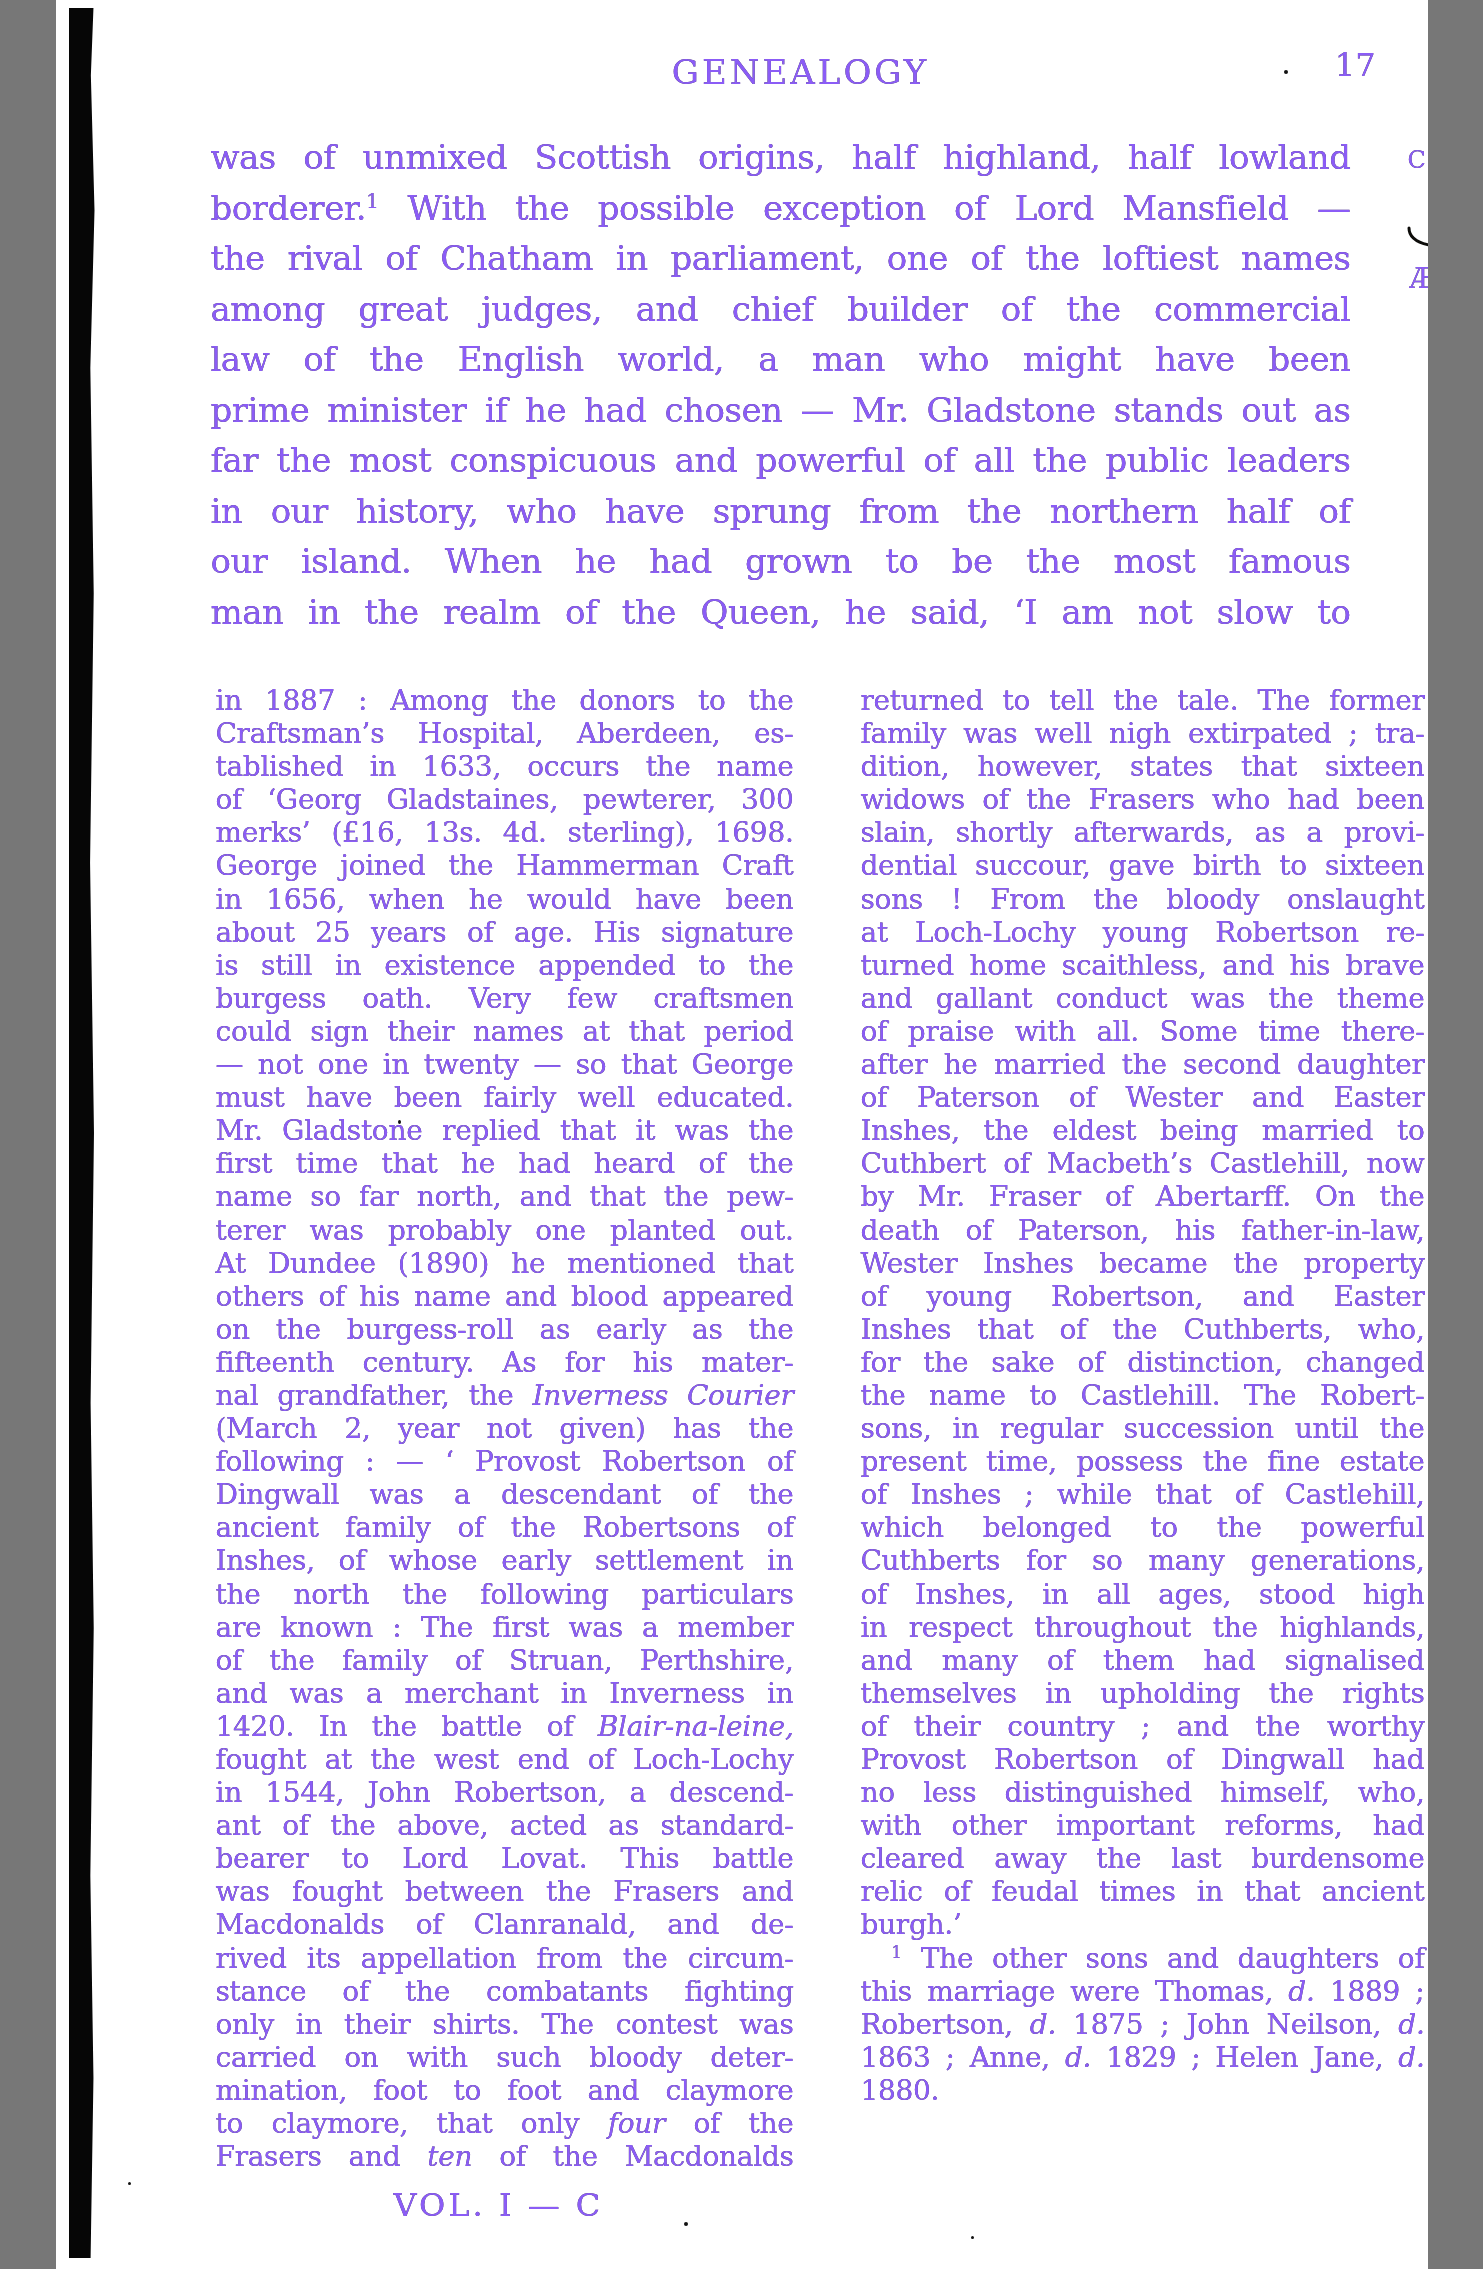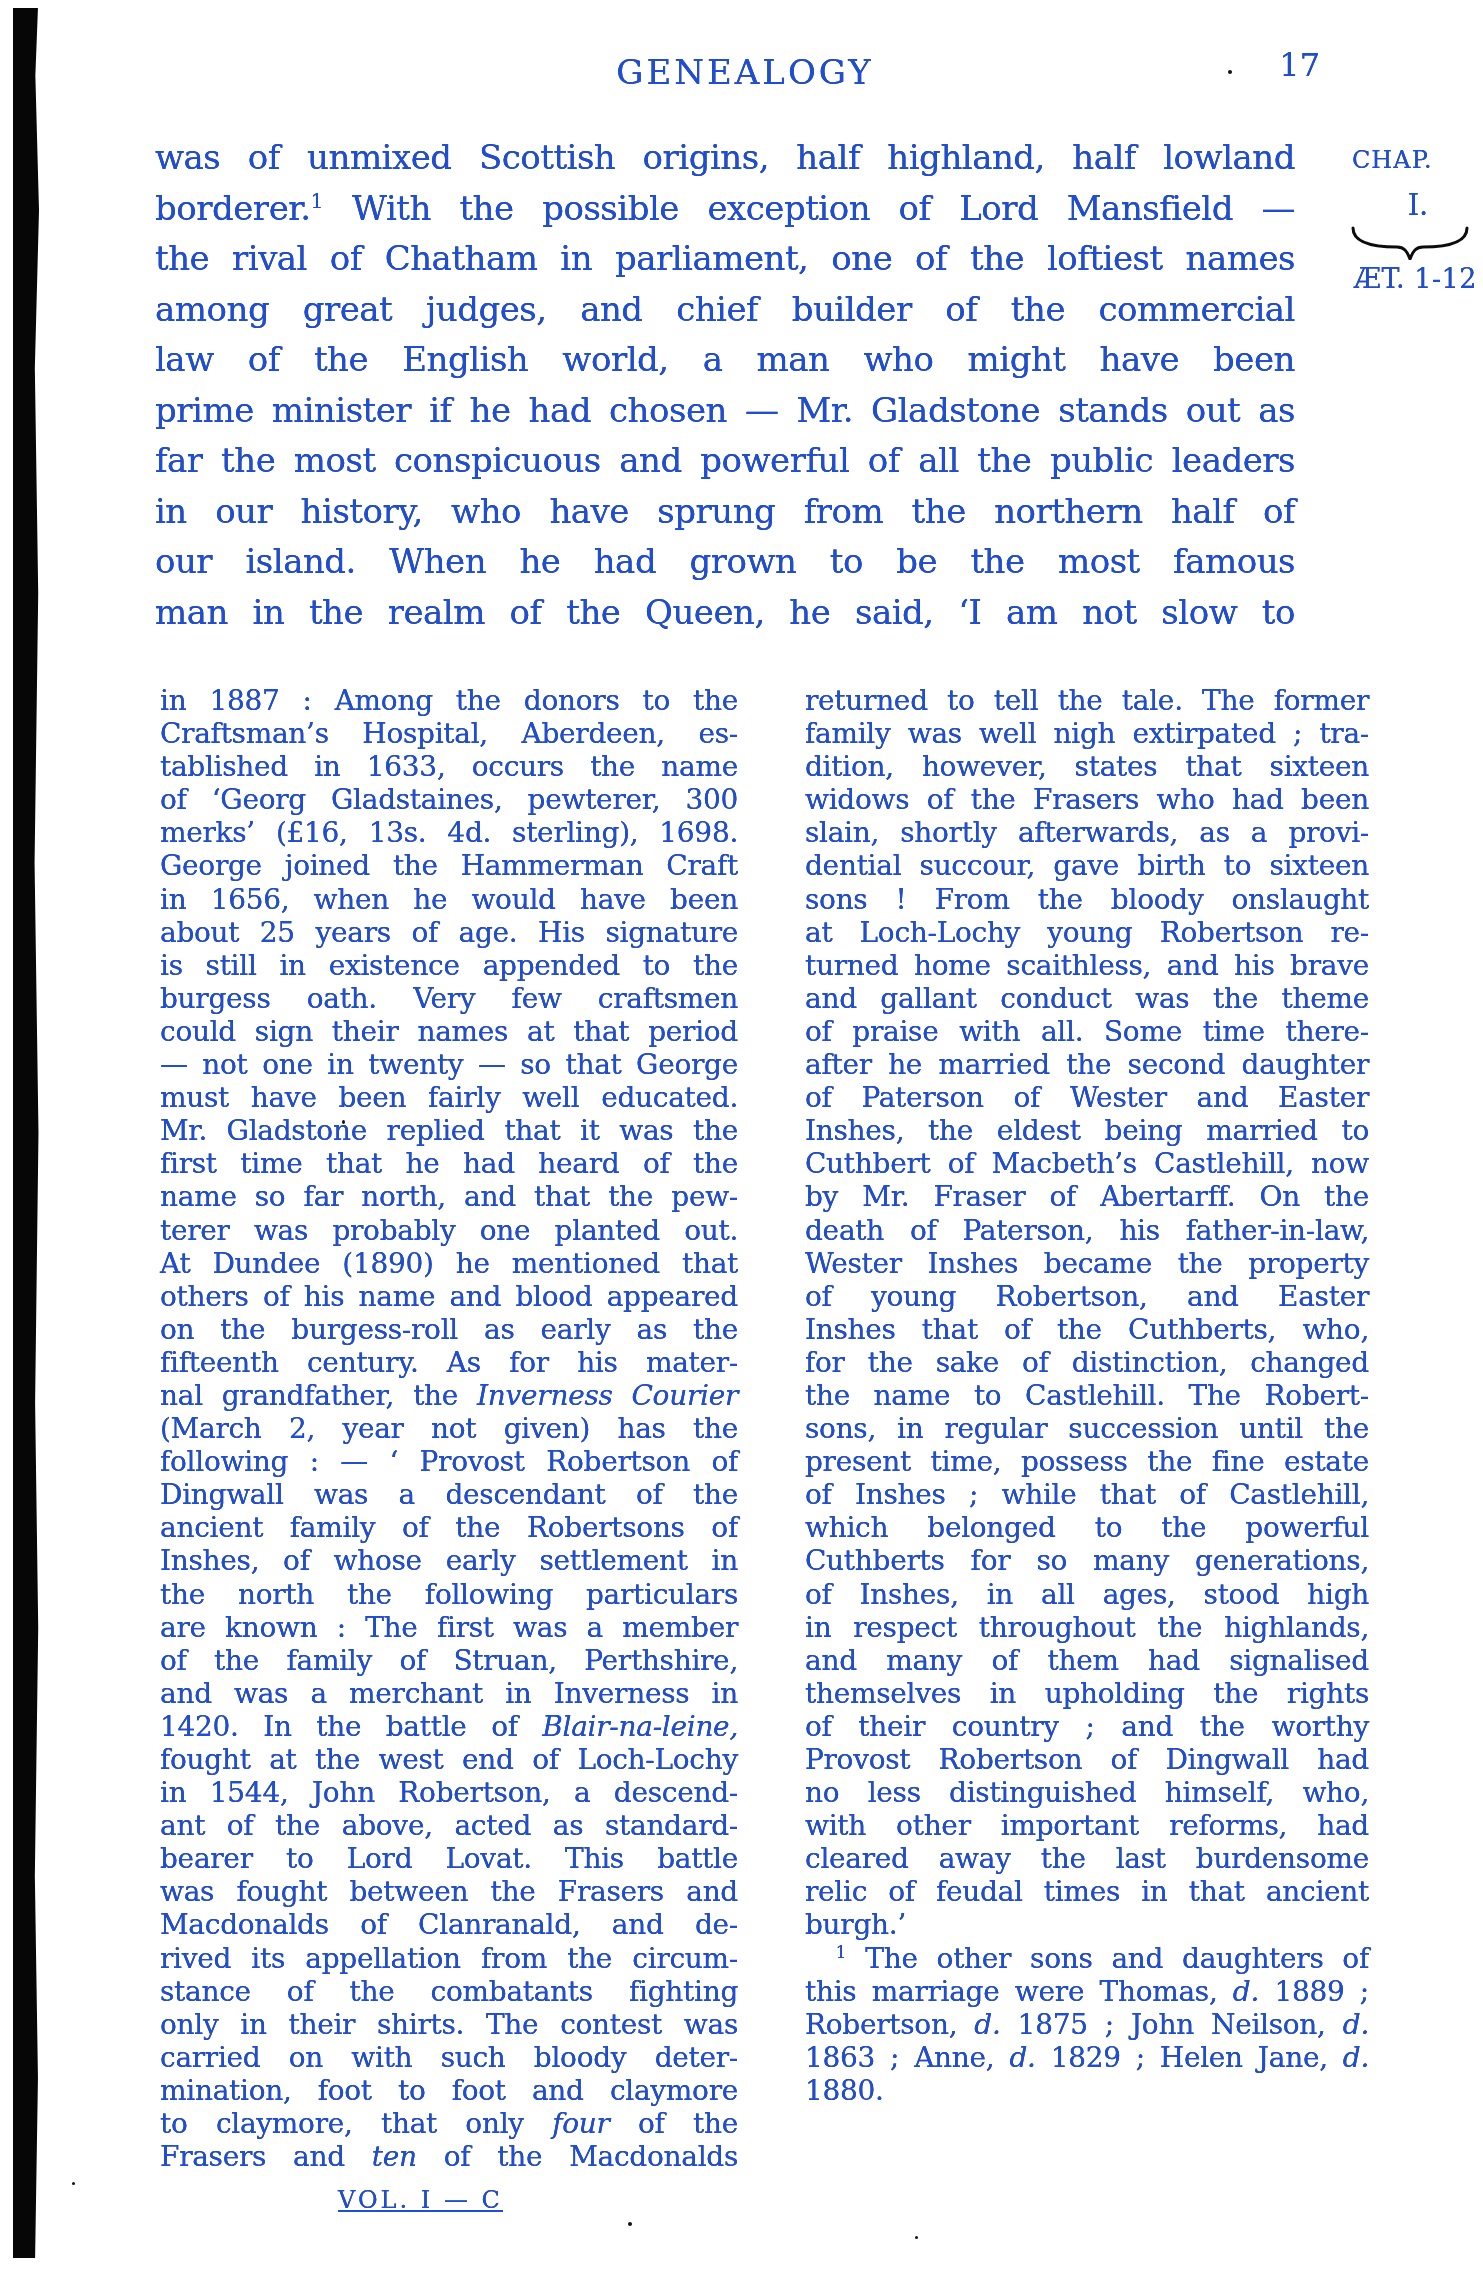--- a/index.html
+++ b/index.html
@@ -1,19 +1,19 @@
 <!DOCTYPE html>
 <html><head>
 <meta charset="utf-8">
 <style>
   * { margin:0; padding:0; box-sizing:border-box; }
   html,body { background:#777; }
   .page {
-    position:relative; width:1483px; height:2269px; margin:0 auto;
-    background:#fff; color:#1d4ed8; overflow:hidden;
+    position:relative; width:1372px; height:2269px; margin:0 auto;
+    background:#fff; color:#8b5cf6; overflow:hidden;
     font-family:"DejaVu Serif", serif;
     text-shadow:0 0 .6px rgba(10,10,10,.8);
   }
   .spine-bar {
     position:absolute; left:13px; top:8px; width:26px; height:2250px; background:#060606;
     clip-path:polygon(0 0,96% 0,86% 3%,100% 9%,84% 16%,97% 26%,83% 38%,98% 50%,85% 62%,97% 72%,84% 83%,96% 92%,85% 100%,0 100%);
   }
   .head-title {
     position:absolute; left:175px; top:52px; width:1140px; text-align:center;
     font-size:34px; letter-spacing:3px;
@@ -32,21 +32,21 @@
   .fn { font-size:28px; letter-spacing:-0.3px; }
   .fn .tline { line-height:33.1px; height:33.1px; }
   .fn-left  { position:absolute; left:160px; top:684px; width:578px; }
   .fn-right { position:absolute; left:805px; top:684px; width:564px; }
 
   .margin-chap { position:absolute; left:1352px; top:146px; width:132px; text-align:left; font-size:24px; letter-spacing:1px; }
   .margin-num  { position:absolute; left:1352px; top:188px; width:132px; text-align:center; font-size:29px; }
   .brace-wrap  { position:absolute; left:1350px; top:226px; width:120px; height:34px; }
   .age-note    { position:absolute; left:1354px; top:263px; font-size:27px; letter-spacing:.5px; white-space:nowrap; }
 
-  .footer { position:absolute; left:338px; top:2186px; font-size:24px; letter-spacing:3px;text-decoration:underline; }
+  .footer { position:absolute; left:338px; top:2186px; font-size:32px; letter-spacing:3px; }
 
   .speck { position:absolute; background:#111; border-radius:50%; }
 </style>
 </head>
 <body>
 
 <div class="page">
 
   <div class="spine-bar"></div>
 

